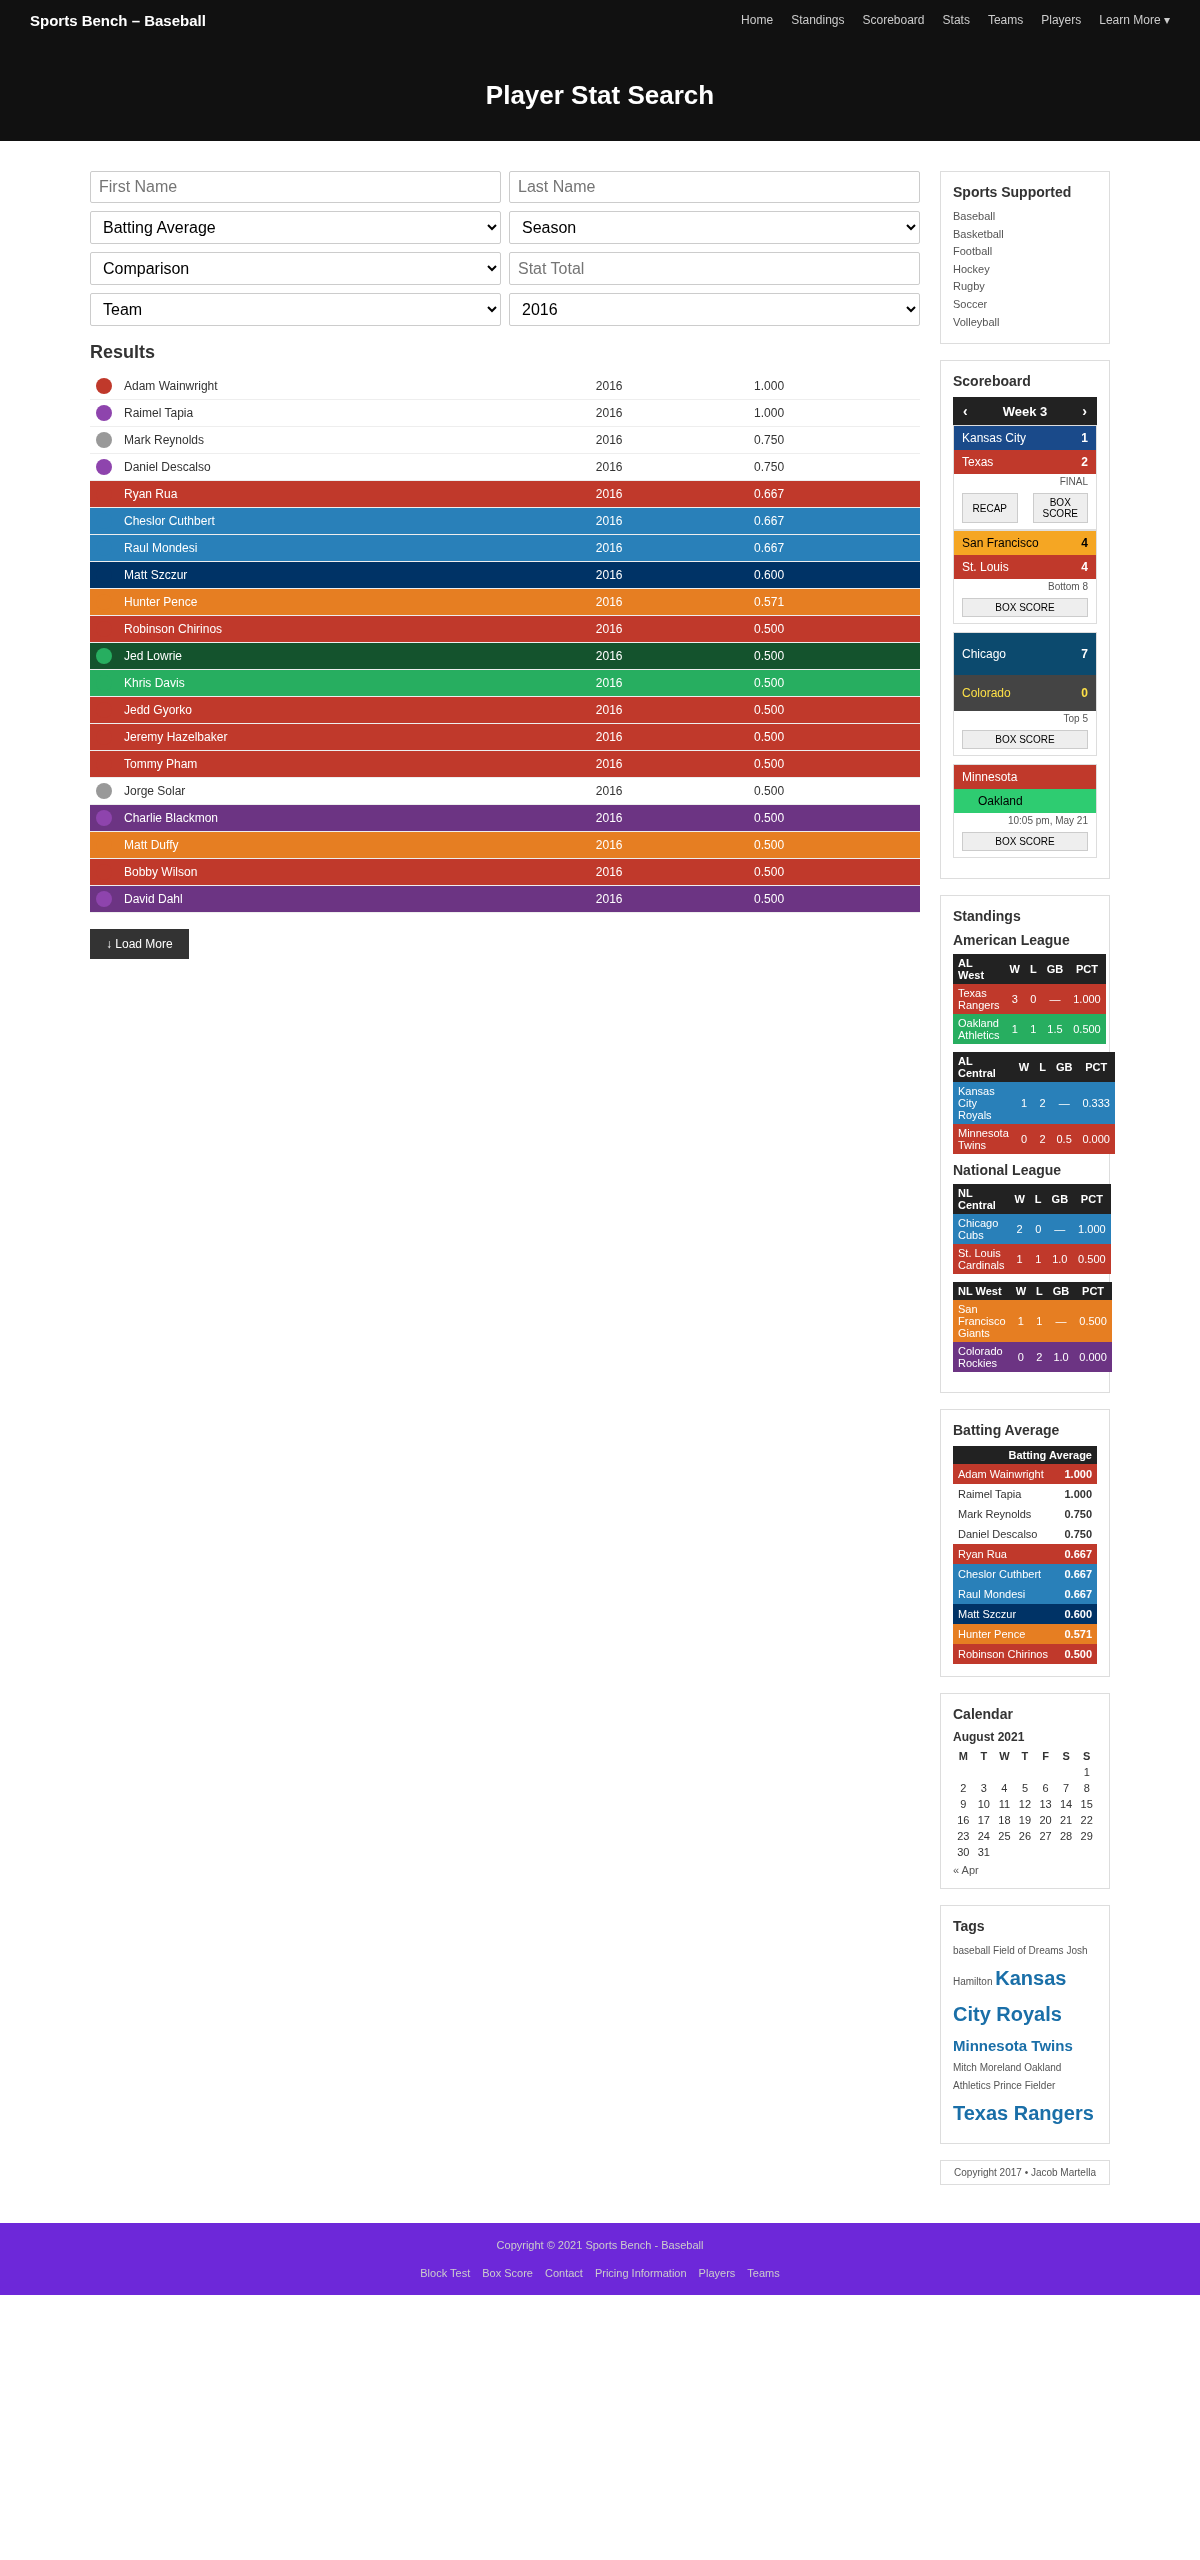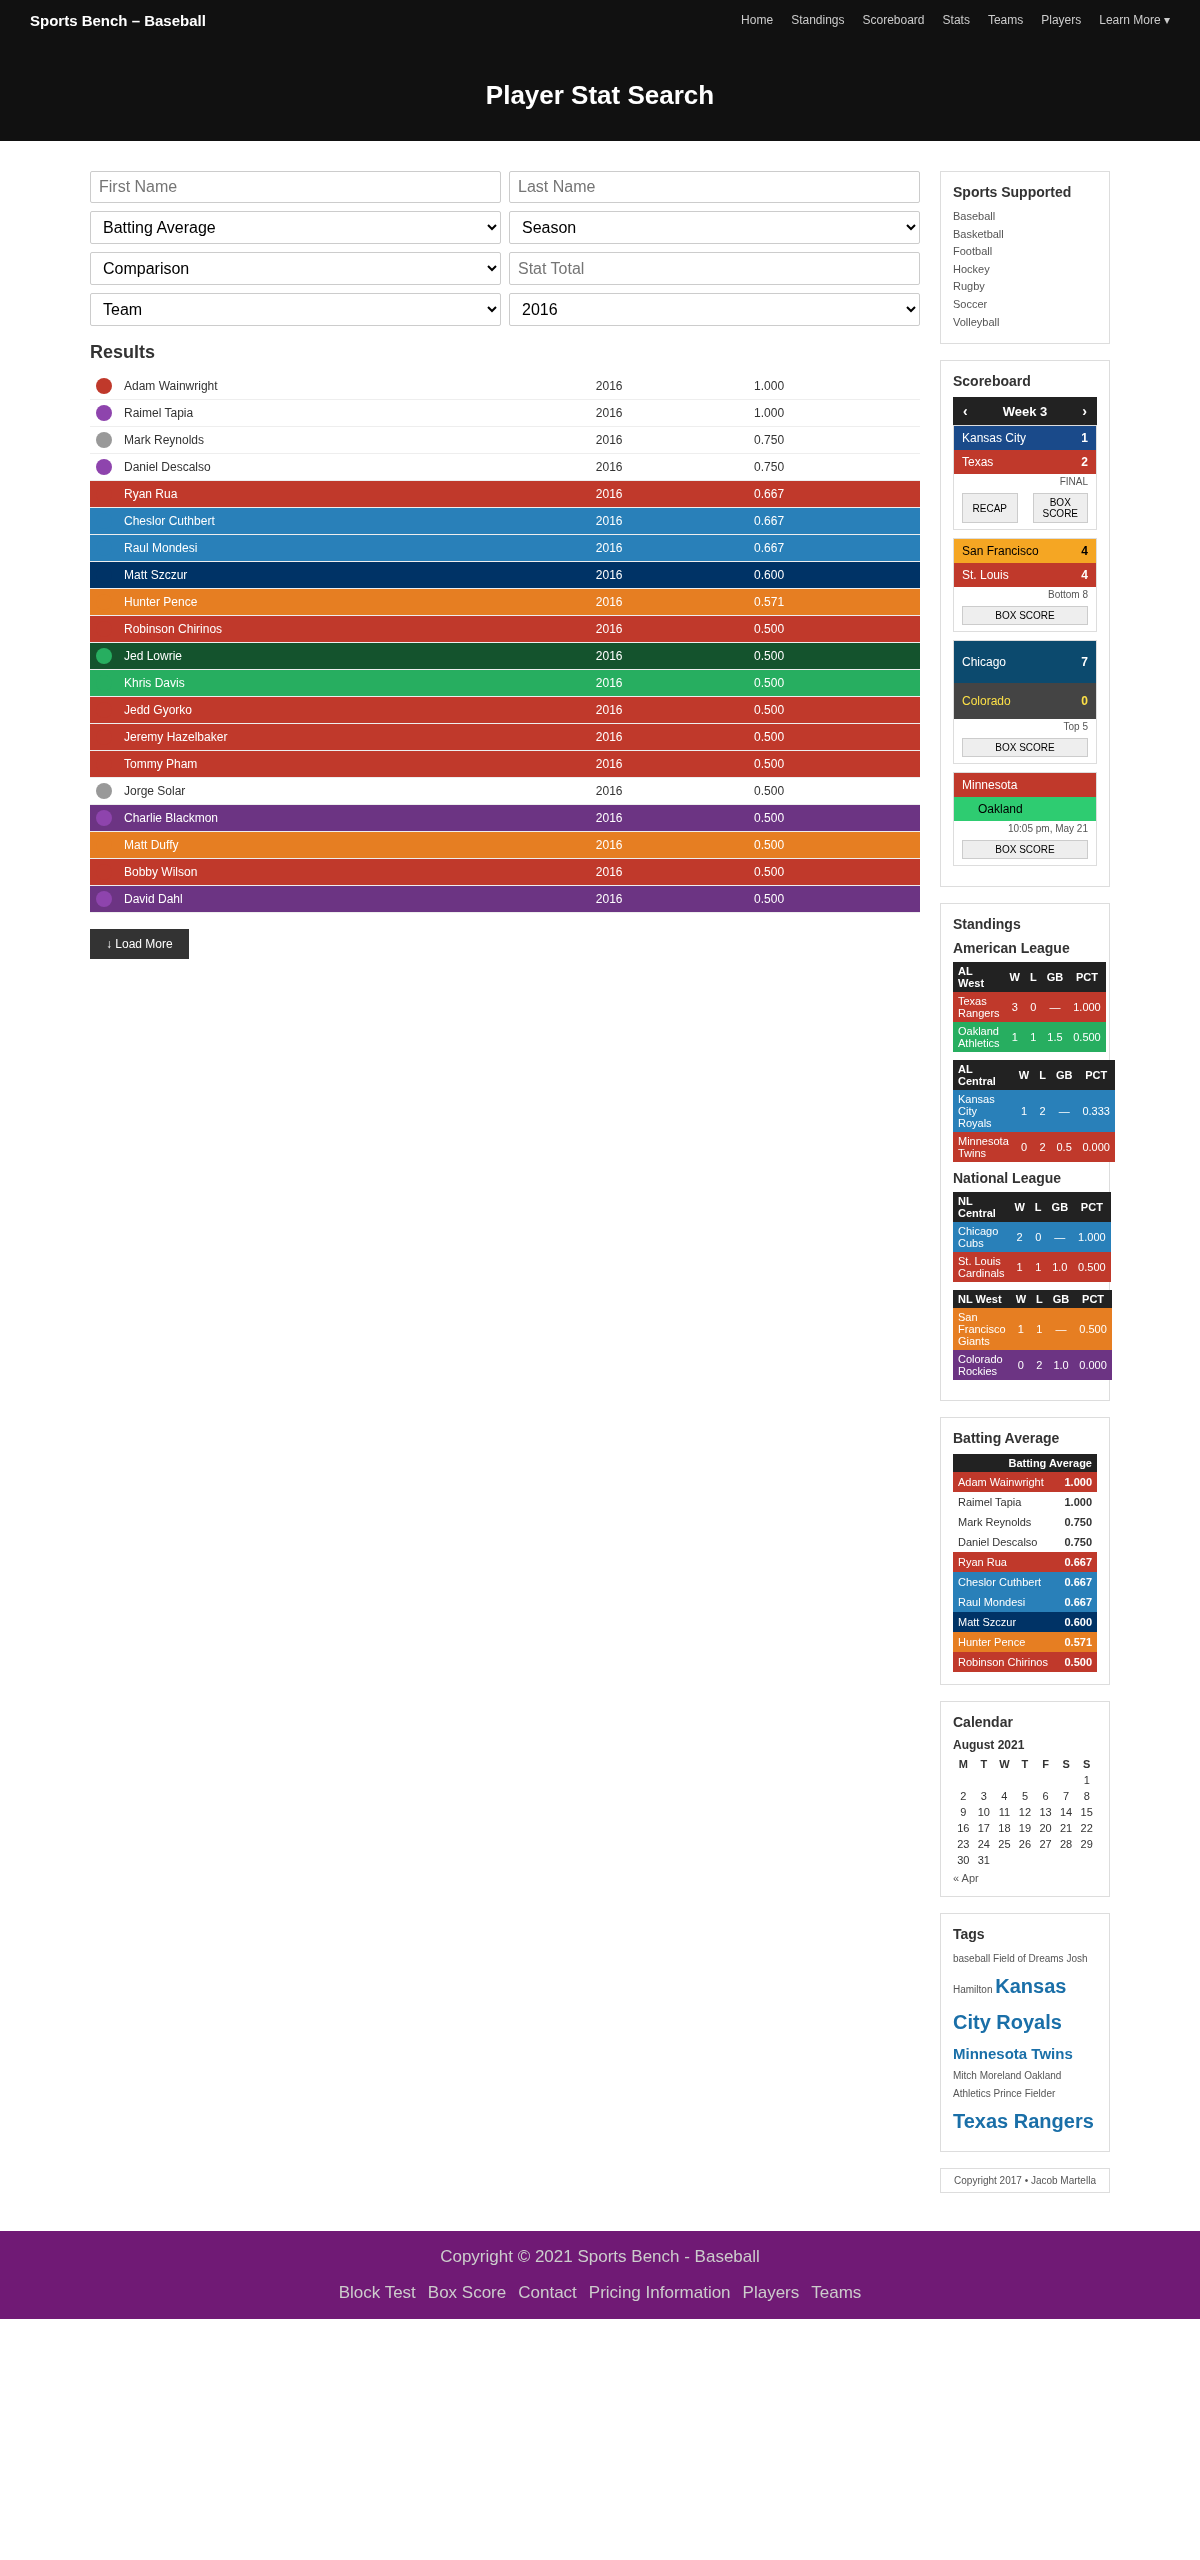--- a/index.html
+++ b/index.html
@@ -60,21 +60,21 @@
     .cal-month { font-size: 12px; font-weight: bold; margin-bottom: 4px; }
     .cal-table { width: 100%; border-collapse: collapse; font-size: 11px; }
     .cal-table th { text-align: center; padding: 2px; font-weight: bold; }
     .cal-table td { text-align: center; padding: 2px 3px; cursor: pointer; }
     .cal-prev { font-size: 11px; color: #555; margin-top: 4px; }
     .tags-cloud { font-size: 10px; line-height: 1.8; }
 
     .copyright-widget { font-size: 10px; color: #555; text-align: center; border: 1px solid #ddd; padding: 6px; margin-bottom: 8px; }
 
     
-    footer { background: #701a75; color: #ccc; text-align: center; padding: 16px; font-size: 17px; }
+    footer { background: #6d28d9; color: #ccc; text-align: center; padding: 16px; font-size: 11px; }
     footer .footer-links { display: flex; justify-content: center; gap: 12px; flex-wrap: wrap; margin-top: 16px; }
     footer a { color: #ccc; text-decoration: none; }
   </style>
 </head>
 <body>
 
 <nav>
   <span class="nav-brand">Sports Bench – Baseball</span>
   <div class="nav-links">
     <a>Home</a>
@@ -254,21 +254,21 @@
     </div>
 
     <div class="widget">
       <div class="widget-title">Scoreboard</div>
       <div class="scoreboard-nav">
         <span class="score-arrow">‹</span>
         <span>Week 3</span>
         <span class="score-arrow">›</span>
       </div>
       <div id="scoreboard-games">
-          <div style="border: 1px solid rgb(221, 221, 221); margin-bottom: 8px; font-size: 12px;">
+          <div style="border: 1px solid rgb(221, 221, 221); margin-bottom: 0; font-size: 12px;">
             <div style="display:flex;align-items:center;padding:5px 8px;background:#1a4a8a;color:#fff">
       <span style="flex:1">Kansas City</span>
       <span style="font-weight:bold">1</span>
     </div>
             <div style="display:flex;align-items:center;padding:5px 8px;background:#c0392b;color:#fff">
       <span style="flex:1">Texas</span>
       <span style="font-weight:bold">2</span>
     </div>
             <div style="font-size:10px;text-align:right;padding:2px 8px;color:#555">FINAL</div>
             <div style="display:flex;gap:15px;padding:4px 8px 6px">

